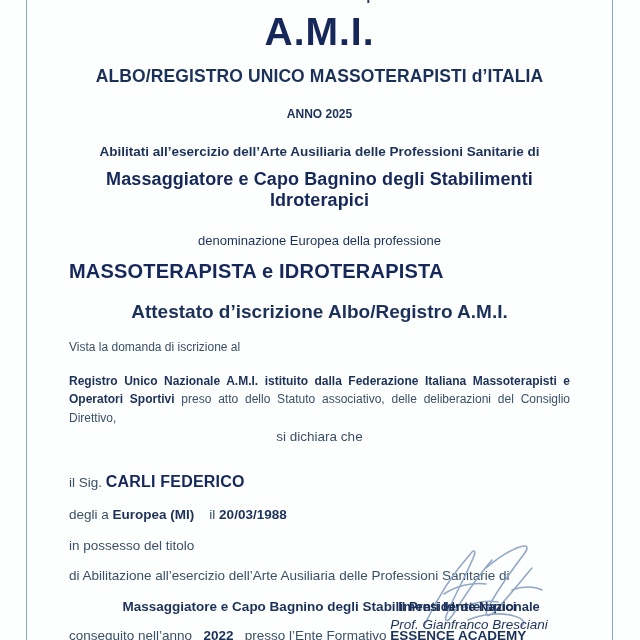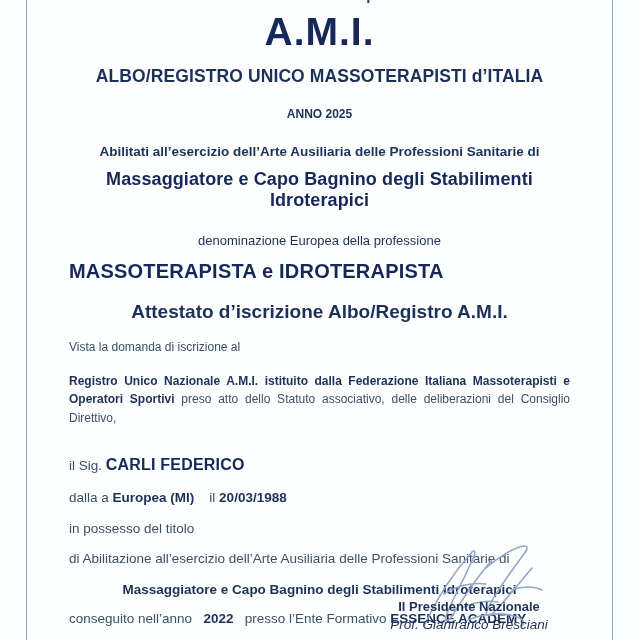--- a/index.html
+++ b/index.html
@@ -225,24 +225,25 @@
     <div class="denominazione">denominazione Europea della professione</div>
 
     <div class="profession-eu">MASSOTERAPISTA e IDROTERAPISTA</div>
 
     <div class="attestato">Attestato d’iscrizione Albo/Registro A.M.I.</div>
 
     <div class="para">Vista la domanda di iscrizione al</div>
 
     <div class="para justify"><b>Registro Unico Nazionale A.M.I. istituito dalla Federazione Italiana Massoterapisti e Operatori Sportivi</b><span> preso atto dello Statuto associativo, delle deliberazioni del Consiglio Direttivo,</span></div>
 
+    <div class="si-dichiara">si dichiara che</div>
 
     <div class="line name-line"><span>il Sig.</span>&nbsp;<span class="person">CARLI FEDERICO</span></div>
 
-    <div class="line"><span>dalla a</span>&nbsp;<b>Europea (MI)</b>&nbsp;&nbsp;&nbsp;&nbsp;<span>il</span>&nbsp;<b>20/03/1988</b></div>
+    <div class="line"><span>degli a</span>&nbsp;<b>Europea (MI)</b>&nbsp;&nbsp;&nbsp;&nbsp;<span>il</span>&nbsp;<b>20/03/1988</b></div>
 
     <div class="line">in possesso del titolo</div>
 
     <div class="line">di Abilitazione all’esercizio dell’Arte Ausiliaria delle Professioni Sanitarie di</div>
 
     <div class="title-held">Massaggiatore e Capo Bagnino degli Stabilimenti Idroterapici</div>
 
     <div class="line"><span>conseguito nell’anno</span>&nbsp;&nbsp;&nbsp;<b>2022</b>&nbsp;&nbsp;&nbsp;<span>presso l’Ente Formativo</span>&nbsp;<b>ESSENCE ACADEMY</b></div>
 
   </div>

